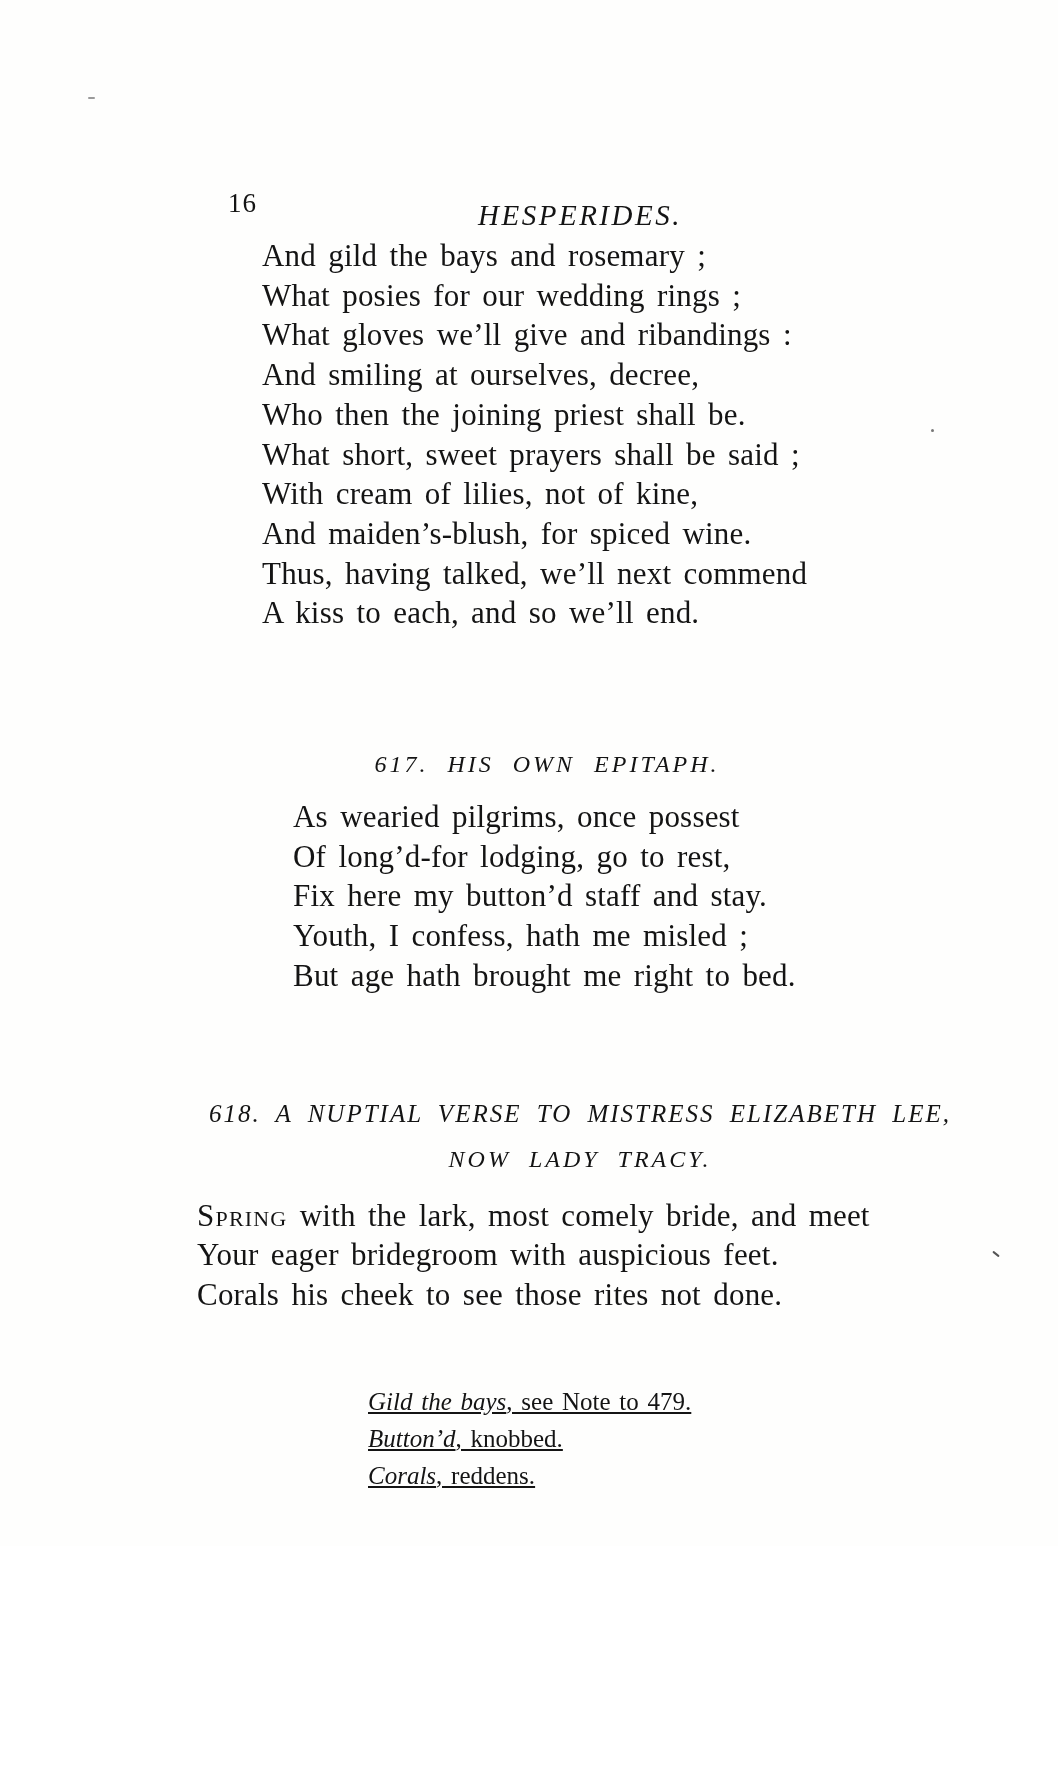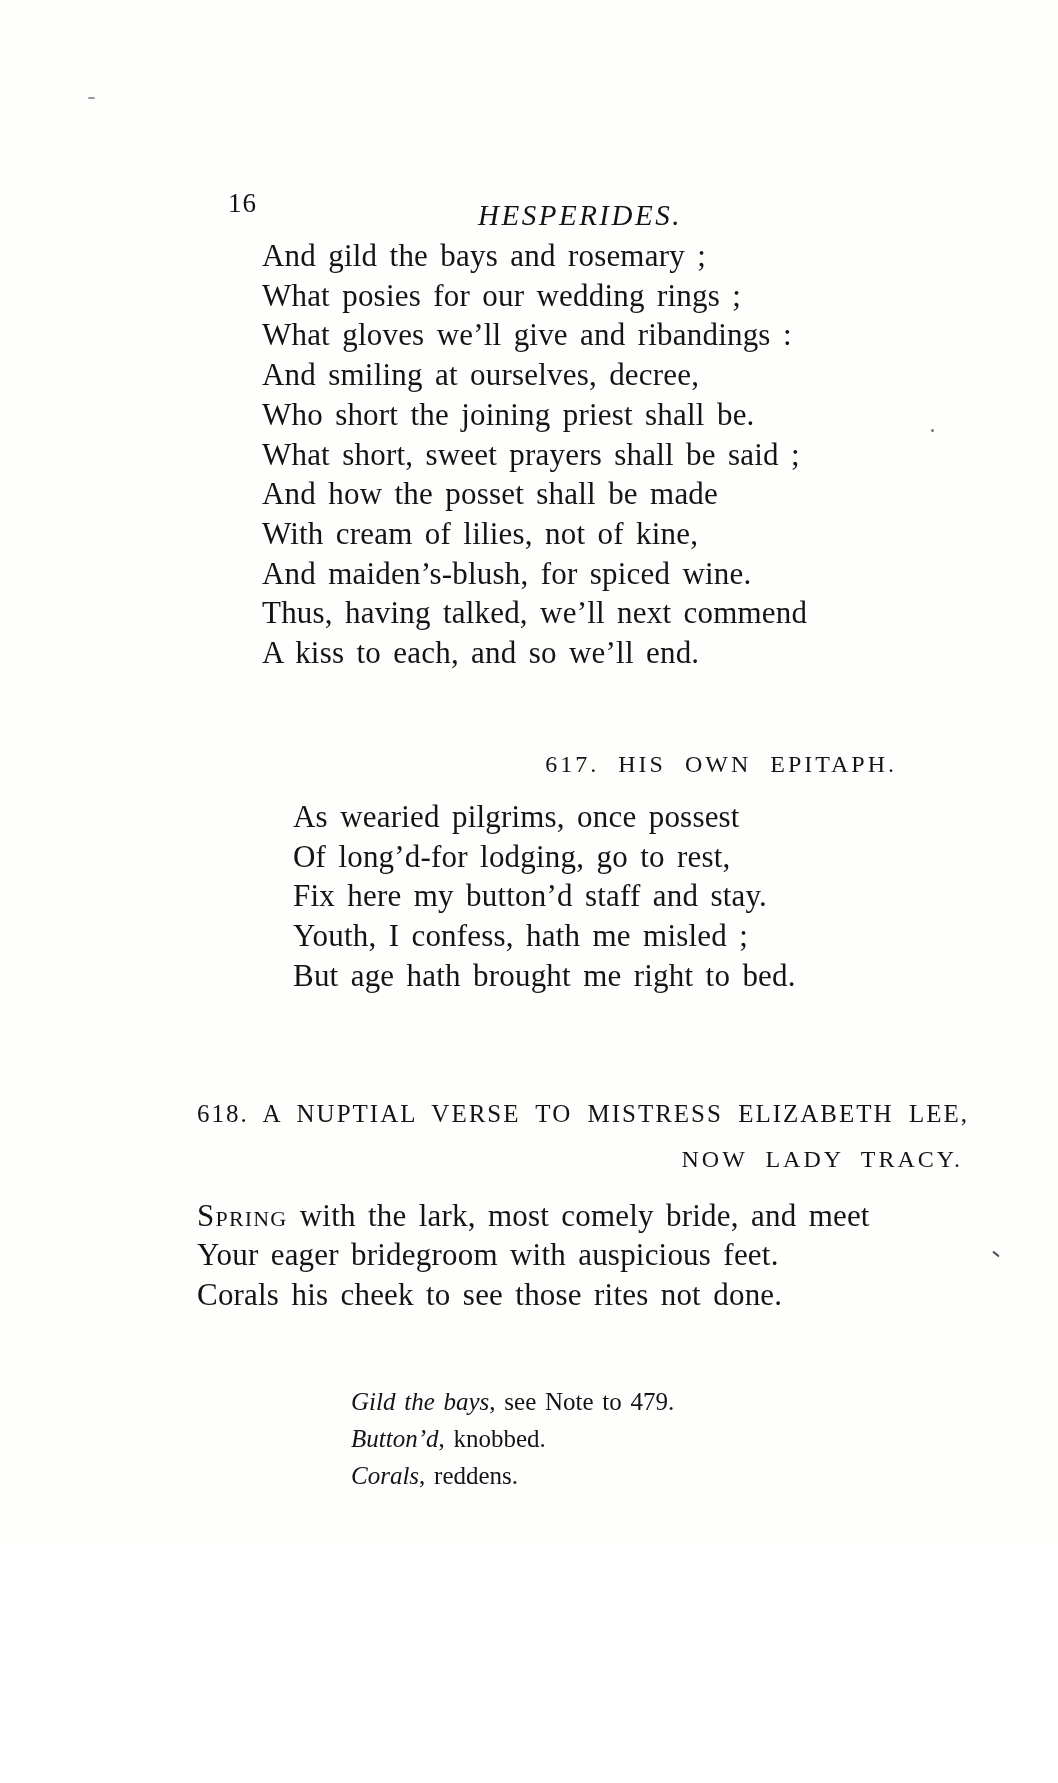--- a/index.html
+++ b/index.html
@@ -22,30 +22,30 @@
     text-align:center;
     font-style:italic; font-size:29px; letter-spacing:2.5px;
   }
   
   .verse { position:absolute; font-size:31px; line-height:39.7px; letter-spacing:0.2px; word-spacing:0.14em; white-space:nowrap; }
   .poem-continuation { left:262px; top:236px; }
   .epitaph-poem      { left:293px; top:797px; }
   .nuptial-poem      { left:197px; top:1196px; line-height:39.4px; }
 
   .section-heading {
-    position:absolute; text-align:right; white-space:nowrap;
-    font-size:24px; letter-spacing:3px; word-spacing:10px;
+    position:absolute; text-align:center; white-space:nowrap;
+    font-size:24px; letter-spacing:3px; word-spacing:10px;font-style:italic;
   }
   .heading-617 { left:197px; width:700px; top:751px; }
   .heading-618-1 { left:197px; width:766px; top:1100px; font-size:25px; letter-spacing:2px; word-spacing:7px; }
   .heading-618-2 { left:197px; width:766px; top:1146px; font-size:24px; letter-spacing:3px; word-spacing:9px; }
 
   .lead-caps { font-variant:small-caps; letter-spacing:1.2px; }
 
-  .footnotes { position:absolute; left:351px; top:1383px; font-size:25px; line-height:37px; white-space:nowrap; word-spacing:0.1em; }
+  .footnotes { position:absolute; left:368px; top:1383px; font-size:25px; line-height:37px; white-space:nowrap; word-spacing:0.1em;text-decoration:underline; }
   .footnote-term { font-style:italic; }
 
   
   .speck { position:absolute; background:#3a3a3a; border-radius:1px; }
   .speck-dash { width:7px; height:2px; background:#9a9a9a; }
   .speck-dot-a { width:3px; height:3px; background:#777; border-radius:50%; }
   .speck-tick { width:8px; height:2px; background:#555; transform:rotate(38deg); }
   .speck-dot-b { width:4px; height:3px; background:#2d2d2d; }
 </style>
 </head>
@@ -56,23 +56,22 @@
   <div class="running-head-row">
     <div class="page-number">16</div>
     <div class="running-title">HESPERIDES.</div>
   </div>
 
   <div class="verse poem-continuation">
     <div>And gild the bays and rosemary ;</div>
     <div>What posies for our wedding rings ;</div>
     <div>What gloves we’ll give and ribandings :</div>
     <div>And smiling at ourselves, decree,</div>
-    <div>Who short the joining priest shall be.</div>
+    <div>Who then the joining priest shall be.</div>
     <div>What short, sweet prayers shall be said ;</div>
-    <div>And how the posset shall be made</div>
     <div>With cream of lilies, not of kine,</div>
     <div>And maiden’s-blush, for spiced wine.</div>
     <div>Thus, having talked, we’ll next commend</div>
     <div>A kiss to each, and so we’ll end.</div>
   </div>
 
   <div class="section-heading heading-617">617. HIS OWN EPITAPH.</div>
 
   <div class="verse epitaph-poem">
     <div>As wearied pilgrims, once possest</div>

